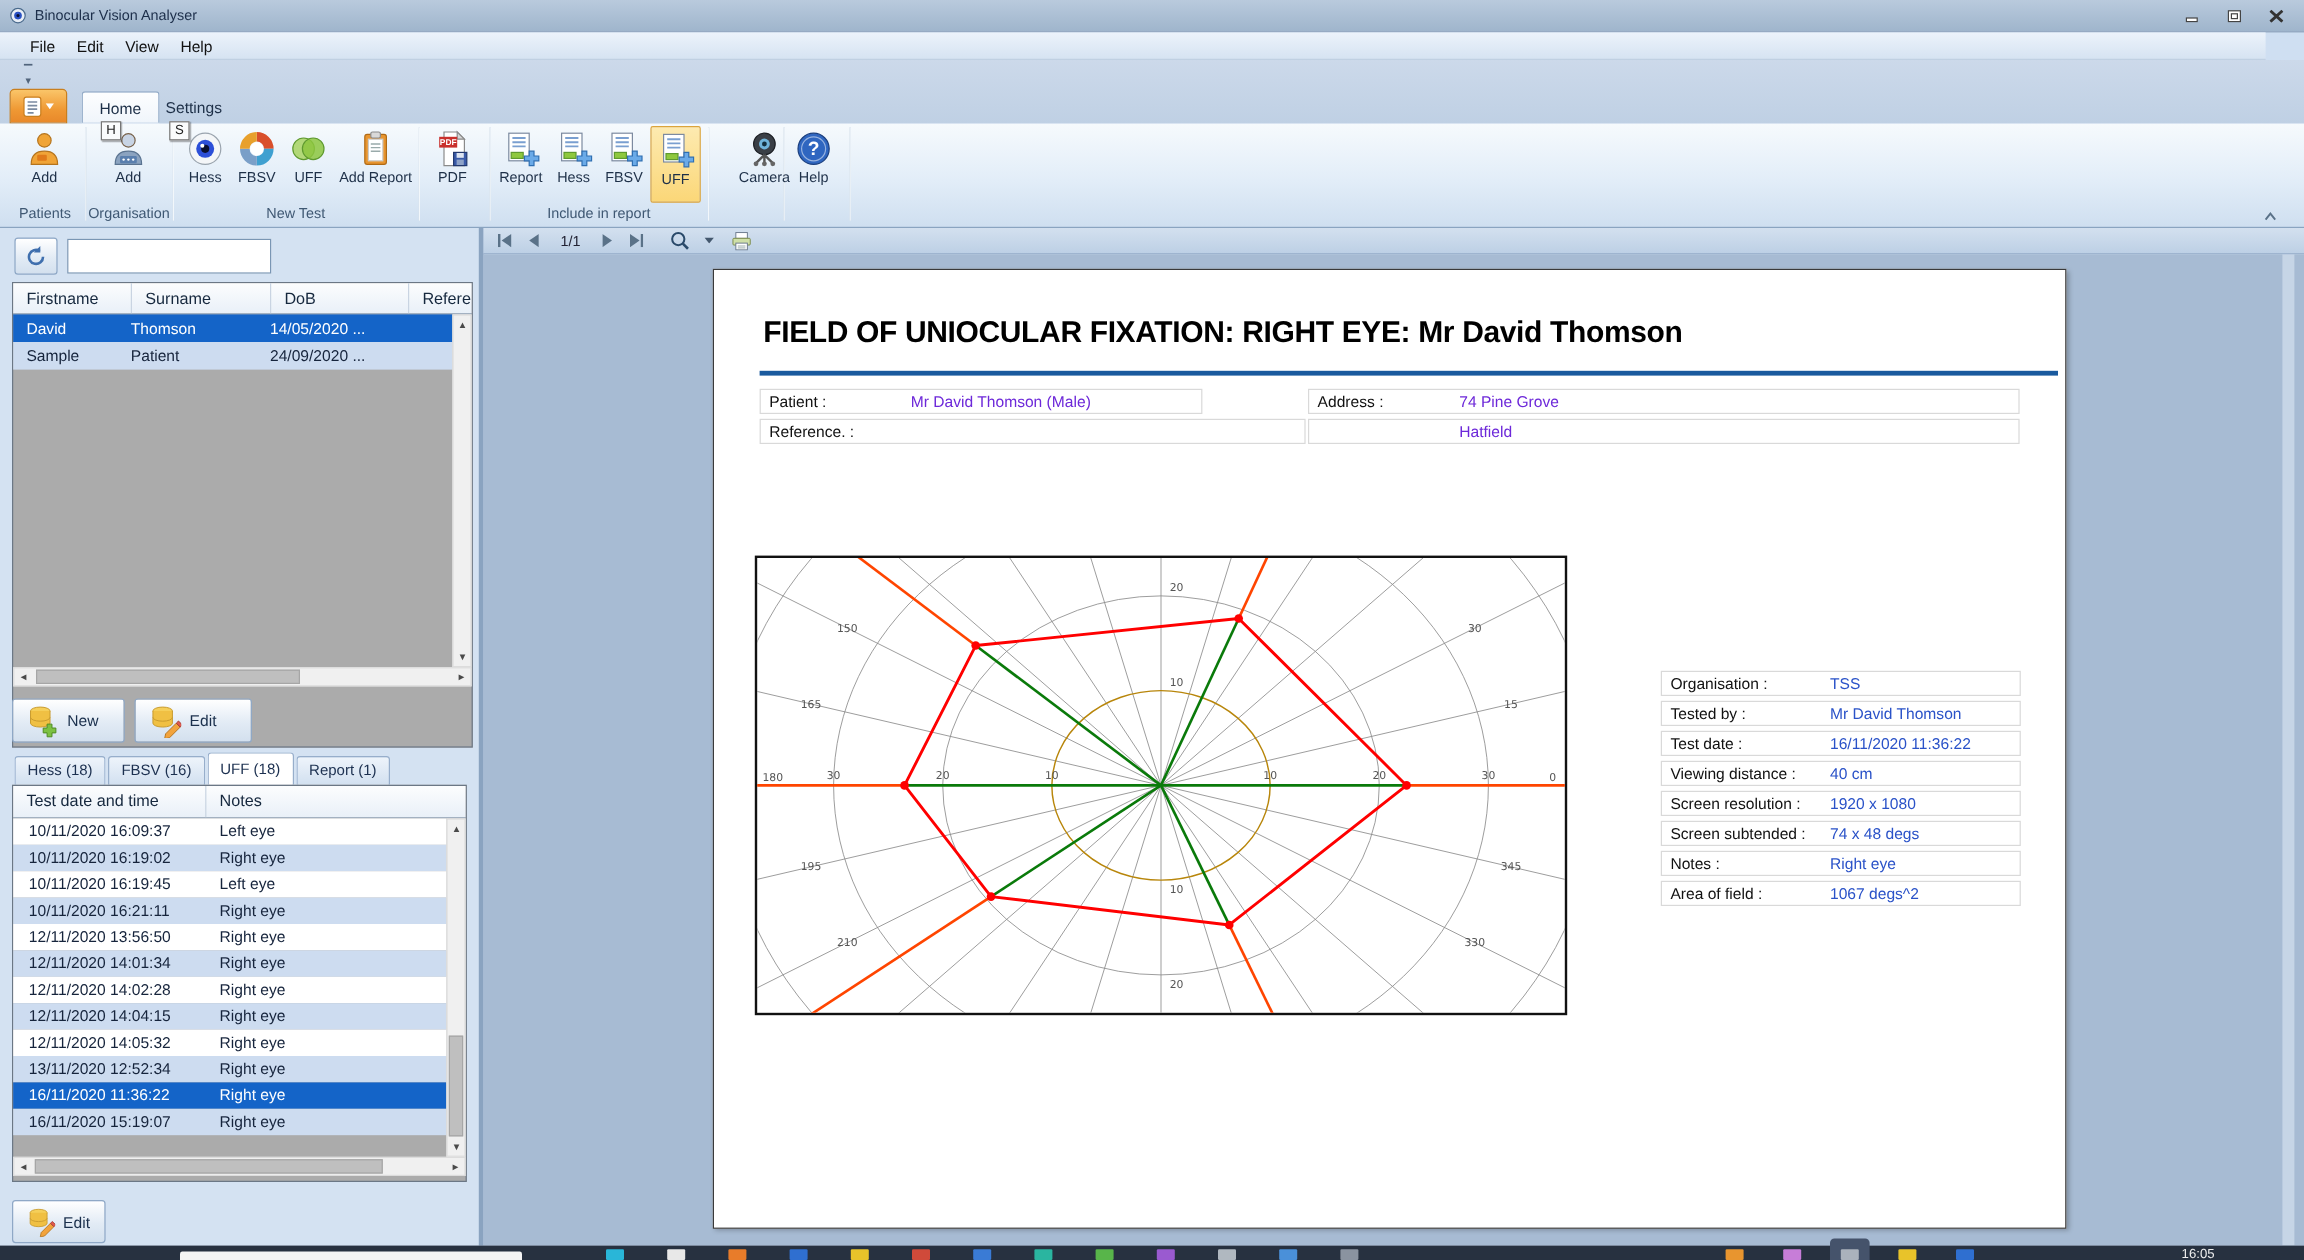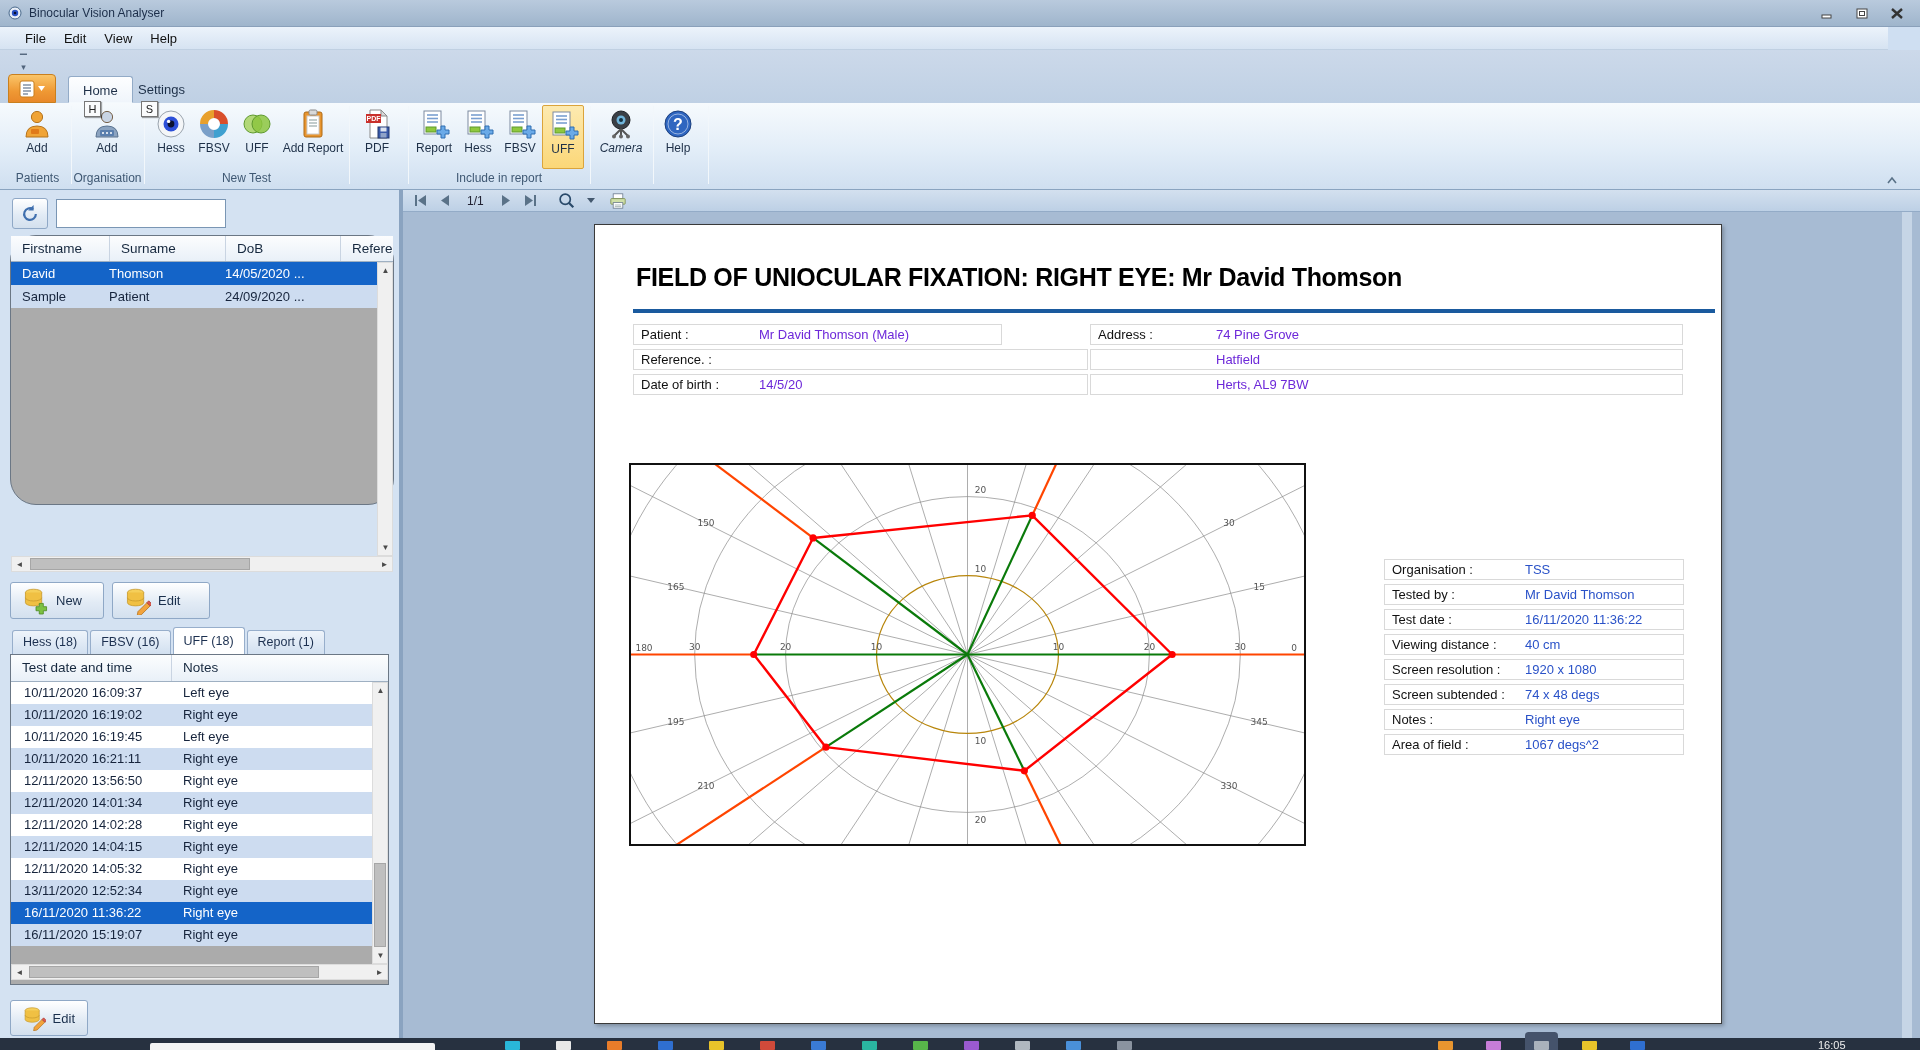--- a/index.html
+++ b/index.html
@@ -267,21 +267,21 @@
       <svg width="32" height="32" viewBox="0 0 32 32">
           <rect x="6" y="3" width="17" height="23" fill="#fff" stroke="#7c8aa0"></rect>
           <line x1="9" y1="7" x2="20" y2="7" stroke="#7a9fd0" stroke-width="1.6"></line>
           <line x1="9" y1="10.5" x2="20" y2="10.5" stroke="#7a9fd0" stroke-width="1.6"></line>
           <line x1="9" y1="14" x2="20" y2="14" stroke="#7a9fd0" stroke-width="1.6"></line>
           <rect x="8" y="19" width="10" height="5" fill="#8fc83e" stroke="#5f9a2f"></rect>
           <path d="M23 18 h4 v4 h4 v4 h-4 v4 h-4 v-4 h-4 v-4 h4 z" fill="#6aaae8" stroke="#2f6fb2"></path>
         </svg>
       <span>UFF</span>
     </div>
-    <div class="rbtn" style="left:592px;width:58px;font-style:italic;">
+    <div class="rbtn" style="left:608px;width:58px;">
       <svg width="32" height="32" viewBox="0 0 32 32">
           <circle cx="16" cy="12" r="9" fill="#3a3f46" stroke="#1e2126"></circle>
           <circle cx="16" cy="12" r="4.5" fill="#6fb3d9"></circle>
           <circle cx="16" cy="12" r="2" fill="#14303f"></circle>
           <path d="M16 21 L9 28 M16 21 L23 28 M16 21 V28" stroke="#555" stroke-width="2"></path>
           <circle cx="9" cy="28.5" r="2" fill="#666"></circle>
           <circle cx="16" cy="28.5" r="2" fill="#666"></circle>
           <circle cx="23" cy="28.5" r="2" fill="#666"></circle>
         </svg>
       <span>Camera</span>
@@ -306,21 +306,21 @@
 
   <div class="leftpanel">
     <div class="toolbtn" style="left:12px;top:8px;width:36px;height:31px;justify-content:center;padding:0;">
       <svg width="18" height="18" viewBox="0 0 20 20">
           <path d="M16.5 10 a6.5 6.5 0 1 1 -3 -5.4" fill="none" stroke="#3f6fae" stroke-width="2.4"></path>
           <path d="M14 0 v6 h-6 z" fill="#3f6fae"></path>
         </svg>
     </div>
     <input class="searchbox" type="text" value="" style="">
 
-    <div class="datatable" style="left:10px;top:45px;width:384px;height:270px;border-radius:26px;">
+    <div class="datatable" style="left:10px;top:45px;width:384px;height:388px;">
       <div class="thdr" style="height:26px;">
         <span class="thc first" style="left:0;width:98px;">Firstname</span>
         <span class="thc" style="left:98px;width:116px;">Surname</span>
         <span class="thc" style="left:214px;width:115px;">DoB</span>
         <span class="thc" style="left:329px;width:53px;">Reference</span>
       </div>
       <div style="position:absolute;left:0;top:26px;width:366px;">
           <div class="prow sel">
      <span class="pc1">David</span>
             <span class="pc2">Thomson</span>
@@ -494,29 +494,20 @@
             <span class="ilabel">Address :</span>
             <span class="ivalue">74 Pine Grove</span>
           </span>
       </div>
       <div class="inforow" style="top:124px;">
         <span class="infocell" style="left:0;width:455px;">
             <span class="ilabel">Reference. :</span>
           </span>
         <span class="infocell" style="left:457px;width:593px;">
             <span class="ivalue">Hatfield</span>
-          </span>
-      </div>
-      <div class="inforow" style="top:149px;">
-        <span class="infocell" style="left:0;width:455px;">
-            <span class="ilabel">Date of birth :</span>
-            <span class="ivalue">14/5/20</span>
-          </span>
-        <span class="infocell" style="left:457px;width:593px;">
-            <span class="ivalue">Herts, AL9 7BW</span>
           </span>
       </div>
 
       <div class="chartbox">
         <svg id="field-chart" width="673" height="379" viewBox="0 0 673 379">
             <line x1="336.5" y1="189.5" x2="882.1756756756757" y2="189.5" stroke="#8a8a8a" stroke-width="0.7"></line>
             <line x1="336.5" y1="189.5" x2="863.5822279128728" y2="66.8844773826808" stroke="#8a8a8a" stroke-width="0.7"></line>
             <line x1="336.5" y1="189.5" x2="809.0689973623735" y2="-47.37499999999997" stroke="#8a8a8a" stroke-width="0.7"></line>
             <line x1="336.5" y1="189.5" x2="722.3509705988215" y2="-145.49183758712684" stroke="#8a8a8a" stroke-width="0.7"></line>
             <line x1="336.5" y1="189.5" x2="609.3378378378379" y2="-220.7795350428778" stroke="#8a8a8a" stroke-width="0.7"></line>

